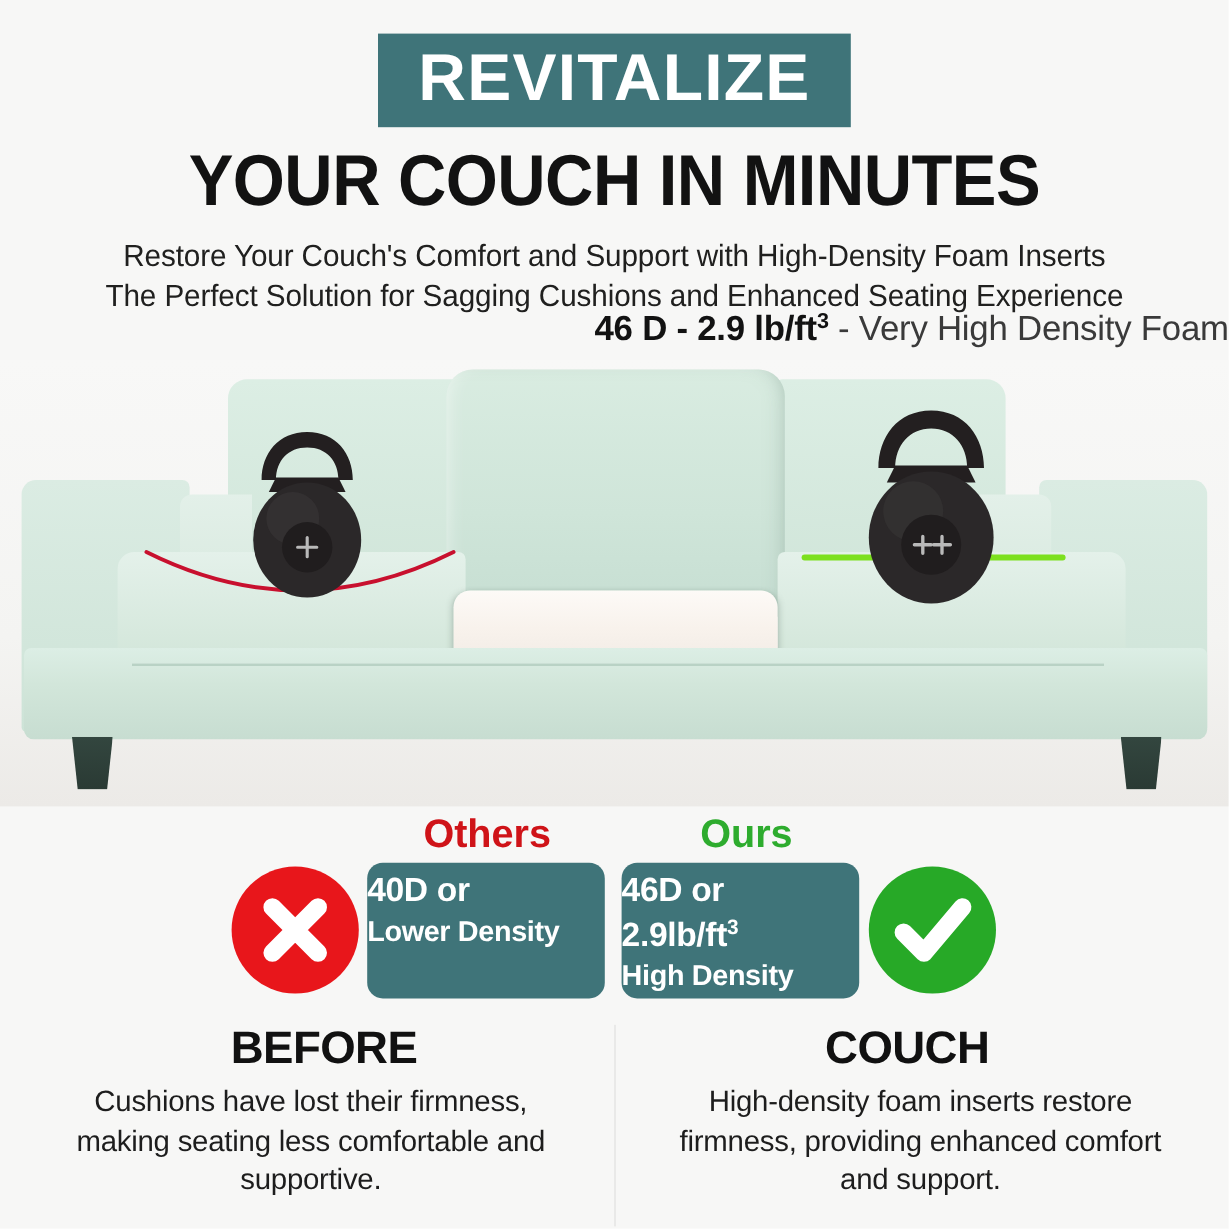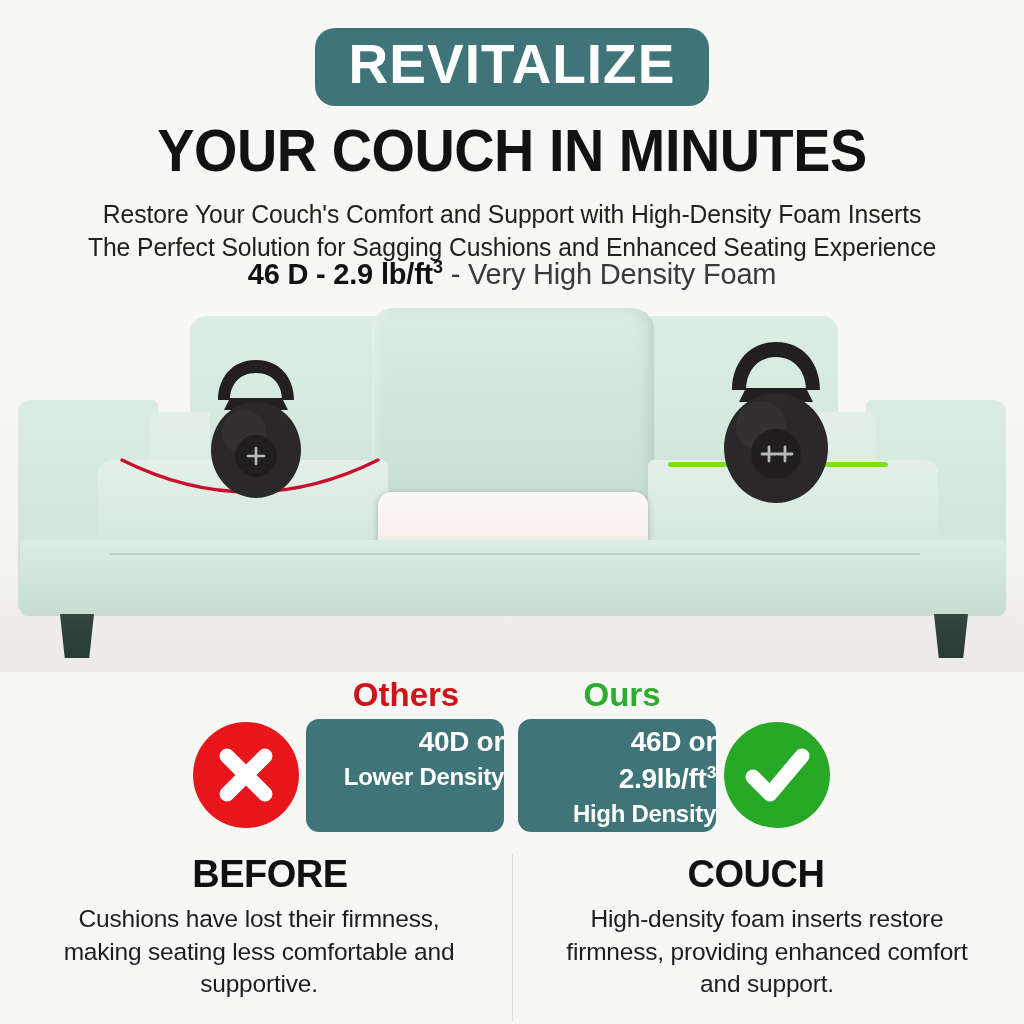--- a/index.html
+++ b/index.html
@@ -23,21 +23,21 @@
     position: absolute;
     top: 28px;
     left: 0;
     width: 1024px;
     text-align: center;
   }
   .banner {
     display: inline-block;
     background: #3f7479;
     color: #ffffff;
-    border-radius: 20px;
+    border-radius: 0;
     padding: 8px 34px 12px 34px;
     font-size: 55px;
     font-weight: bold;
     letter-spacing: 1px;
     line-height: 1.05;
     font-family: "Liberation Sans", sans-serif;
   }
 
   .headline {
     position: absolute;
@@ -64,21 +64,21 @@
     line-height: 1.31;
     letter-spacing: -0.1px;
     transform: scaleX(0.97);
   }
 
   .density-line {
     position: absolute;
     top: 257px;
     left: 0;
     width: 1024px;
-    text-align: center;
+    text-align: right;
     font-size: 29px;
     color: #3a3a3a;
     letter-spacing: -0.2px;
   }
   .density-line .strong {
     font-weight: bold;
     color: #121212;
   }
   sup { font-size: 0.62em; vertical-align: super; }
 
@@ -220,25 +220,24 @@
 
   .badge {
     position: absolute; top: 43px;
     width: 198px; height: 113px;
     background: #3f7479;
     border-radius: 13px;
     color: #ffffff;
     font-size: 28px;
     font-weight: bold;
     line-height: 1.31;
-    text-align: right;
+    text-align: left;
     padding-top: 5px;
     box-sizing: border-box;
     letter-spacing: -0.3px;
-    padding-left: 37px;
   }
   .badge-others { left: 306px; }
   .badge-ours   { left: 518px; }
   .badge .l3 { font-size: 24px; }
 
   .mark {
     position: absolute; top: 46px;
     width: 106px; height: 106px;
     border-radius: 50%;
   }

